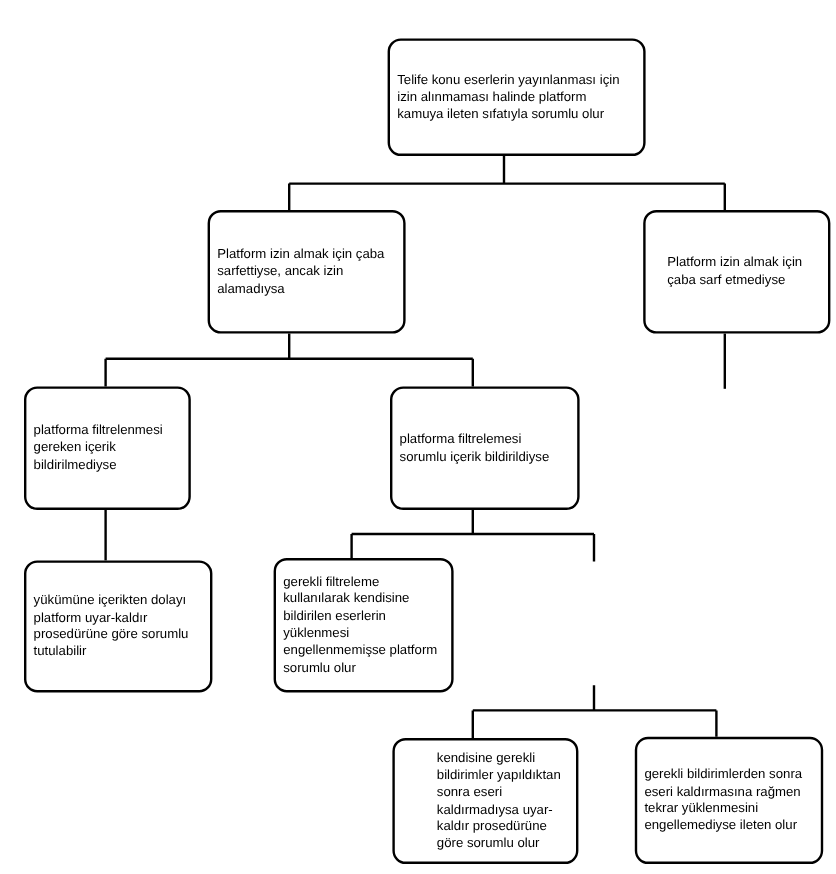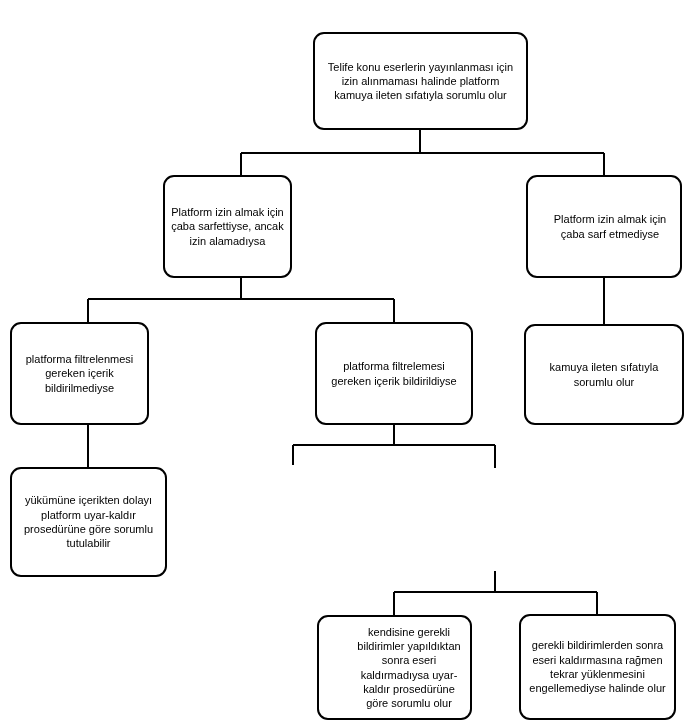--- a/index.html
+++ b/index.html
@@ -33,30 +33,30 @@
   }
   .node {
     position: absolute;
     box-sizing: border-box;
     background: #ffffff;
     border: 2px solid #000000;
     border-radius: 11px;
     display: flex;
     align-items: center;
     justify-content: center;
-    text-align: center;
     padding: 4px 6px;
     color: #000000;
     font-size: 11px;
     line-height: 1.3;
+    margin-left: 10px;
   }
   .node span { display: block; }
 
   #n-root                       { left: 313px; top: 32px;  width: 215px; height: 98px; }
-  #n-effort-made                { left: 163px; top: 175px; width: 129px; height: 103px; }
+  #n-effort-made                { left: 163px; top: 175px; width: 165px; height: 103px; }
   #n-no-effort                  { left: 526px; top: 175px; width: 156px; height: 103px; padding-left: 18px; }
   #n-content-not-notified       { left: 10px;  top: 322px; width: 139px; height: 103px; }
   #n-content-notified           { left: 315px; top: 322px; width: 158px; height: 103px; }
   #n-liable-as-communicator     { left: 524px; top: 324px; width: 160px; height: 101px; }
   #n-notice-takedown            { left: 10px;  top: 467px; width: 157px; height: 110px; }
   #n-filtering-failed           { left: 218px; top: 465px; width: 150px; height: 112px; }
   #n-uploaded-despite-filtering { left: 418px; top: 468px; width: 155px; height: 103px; }
   #n-not-removed                { left: 317px; top: 615px; width: 155px; height: 105px; padding-left: 35px; }
   #n-reupload-not-prevented     { left: 519px; top: 614px; width: 157px; height: 106px; }
 </style>
@@ -84,34 +84,34 @@
 
   <div class="node" id="n-no-effort">
     <span>Platform izin almak için çaba sarf etmediyse</span>
   </div>
 
   <div class="node" id="n-content-not-notified">
     <span>platforma filtrelenmesi gereken içerik bildirilmediyse</span>
   </div>
 
   <div class="node" id="n-content-notified">
-    <span>platforma filtrelemesi gereken içerik bildirildiyse</span>
+    <span>platforma filtrelemesi sorumlu içerik bildirildiyse</span>
   </div>
 
-  <div class="node" id="n-liable-as-communicator">
-    <span>kamuya ileten sıfatıyla sorumlu olur</span>
-  </div>
 
   <div class="node" id="n-notice-takedown">
     <span>yükümüne içerikten dolayı platform uyar-kaldır prosedürüne göre sorumlu tutulabilir</span>
   </div>
 
+  <div class="node" id="n-filtering-failed">
+    <span>gerekli filtreleme kullanılarak kendisine bildirilen eserlerin yüklenmesi engellenmemişse platform sorumlu olur</span>
+  </div>
 
 
   <div class="node" id="n-not-removed">
     <span>kendisine gerekli bildirimler yapıldıktan sonra eseri kaldırmadıysa uyar-kaldır prosedürüne göre sorumlu olur</span>
   </div>
 
   <div class="node" id="n-reupload-not-prevented">
-    <span>gerekli bildirimlerden sonra eseri kaldırmasına rağmen tekrar yüklenmesini engellemediyse halinde olur</span>
+    <span>gerekli bildirimlerden sonra eseri kaldırmasına rağmen tekrar yüklenmesini engellemediyse ileten olur</span>
   </div>
 
 </div>
 
 </body></html>

